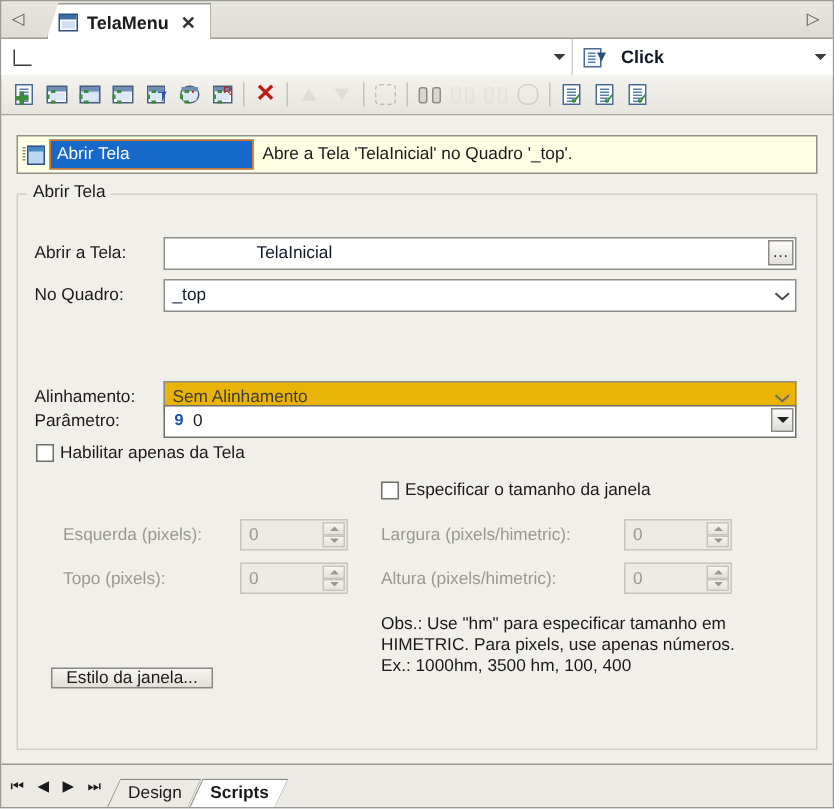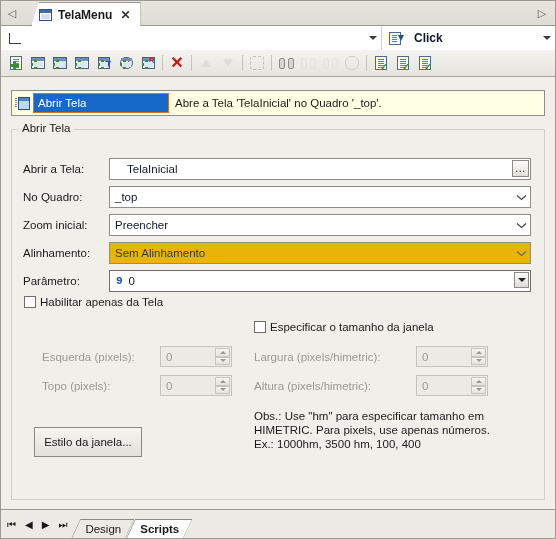--- a/index.html
+++ b/index.html
@@ -221,21 +221,21 @@
   .frow { position: absolute; left: 11px; right: 13px; height: 38px; display: flex; align-items: center; }
   .flabel { width: 86px; flex: 0 0 auto; font-size: 11.5px; color: #1a1a1a; }
   .fctl { flex: 1 1 auto; height: 22px; position: relative; }
 
   .tbox {
     width: 100%; height: 100%; box-sizing: border-box;
     background: #ffffff; border: 1px solid #8e8c86;
     display: flex; align-items: center;
     font-size: 11.5px; color: #101828;
   }
-  .tbox .val { padding-left: 17px; white-space: nowrap; overflow: hidden; }
+  .tbox .val { padding-left: 17px; white-space: nowrap; overflow: hidden; margin-left: 44px; }
   .ell-btn {
     position: absolute; right: 2px; top: 2px; width: 17px; height: 17px;
     background: linear-gradient(to bottom,#fbfbfa,#e2e0d9);
     border: 1px solid #8c8a84; box-sizing: border-box;
     display: flex; align-items: flex-end; justify-content: center;
     font-size: 11px; line-height: 11px; letter-spacing: 0.5px; color: #222; padding-bottom: 2px;
   }
   .sel {
     width: 100%; height: 100%; box-sizing: border-box;
     background: #ffffff; border: 1px solid #8e8c86;
@@ -530,35 +530,22 @@
               <span class="val">_top</span>
               <span class="chev">
                 <svg width="11" height="7" viewBox="0 0 11 7">
                     <path d="M1 1.5 L5.5 5.5 L10 1.5" stroke="#4a4a4a" stroke-width="1.3" fill="none"></path>
                   </svg>
               </span>
             </span>
           </span>
         </div>
 
-        <div class="frow" style="top:76px">
-          <span class="flabel">Zoom inicial:</span>
-          <span class="fctl">
-            <span class="sel">
-              <span class="val">Preencher</span>
-              <span class="chev">
-                <svg width="11" height="7" viewBox="0 0 11 7">
-                    <path d="M1 1.5 L5.5 5.5 L10 1.5" stroke="#4a4a4a" stroke-width="1.3" fill="none"></path>
-                  </svg>
-              </span>
-            </span>
-          </span>
-        </div>
-
-        <div class="frow" style="top:104px">
+
+        <div class="frow" style="top:116px">
           <span class="flabel">Alinhamento:</span>
           <span class="fctl">
             <span class="sel disabled">
               <span class="val">Sem Alinhamento</span>
               <span class="chev">
                 <svg width="11" height="7" viewBox="0 0 11 7">
                     <path d="M1 1.5 L5.5 5.5 L10 1.5" stroke="#6a6a6a" stroke-width="1.3" fill="none"></path>
                   </svg>
               </span>
             </span>
@@ -646,21 +633,21 @@
                   <span class="sp-dn"></span>
                 </div>
             </span>
           </span>
         </div>
 
         <div class="note" style="left:242px; top:279px; right:8px">Obs.: Use "hm" para especificar tamanho em
 HIMETRIC. Para pixels, use apenas números.
 Ex.: 1000hm, 3500 hm, 100, 400</div>
 
-        <div class="btn" style="left:22px; top:297px; width:108px; height:30px">Estilo da janela...</div>
+        <div class="btn" style="left:22px; top:315px; width:108px; height:14px">Estilo da janela...</div>
 
       </div>
     </div>
   </div>
 
   <div class="bottombar">
     <div class="navbtns">
       <span>⏮</span>
       <span>◀</span>
       <span>▶</span>

